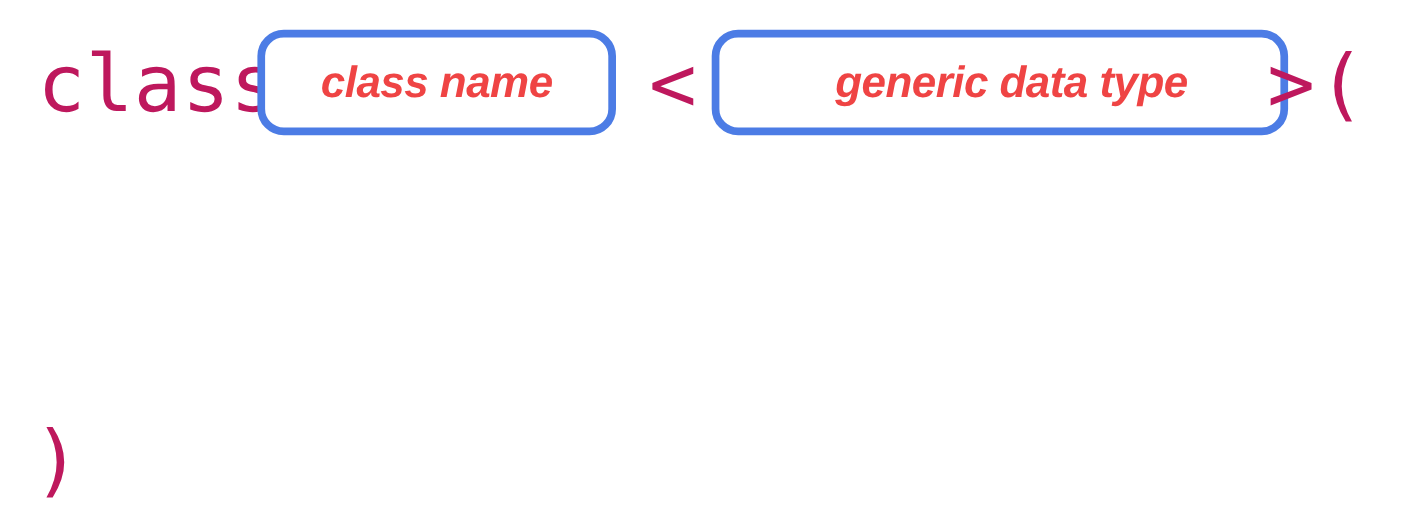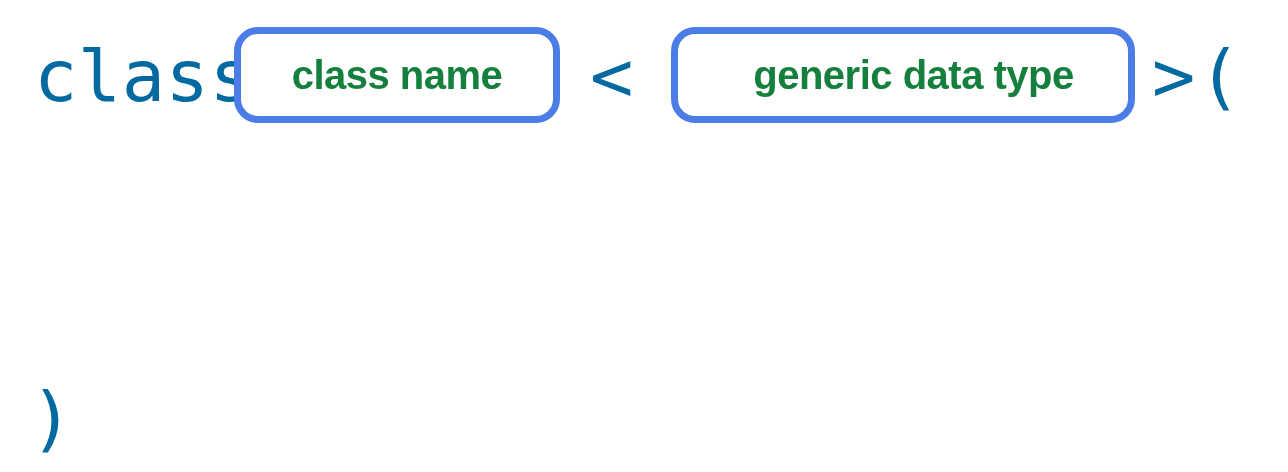--- a/index.html
+++ b/index.html
@@ -19,21 +19,21 @@
     width: 1288px;
     height: 472px;
     background: #ffffff;
   }
 
   
   .code-tok {
     position: absolute;
     font-family: "DejaVu Sans Mono", "Liberation Mono", monospace;
     font-weight: 400;
-    color: #0369a1;
+    color: #be185d;
     white-space: pre;
     line-height: 1;
     letter-spacing: 0.5px;
   }
 
   #tok-class {
     left: 34px;
     top: 40px;
     font-size: 72px;
   }
@@ -65,38 +65,39 @@
     border: 7px solid #4c7ce5;
     border-radius: 24px;
     background: #ffffff;
     display: flex;
     align-items: center;
     justify-content: center;
   }
   .slot-label {
     font-family: "Liberation Sans", sans-serif;
     font-weight: 700;
-    color: #15803d;
+    color: #ef4444;
     white-space: nowrap;
     line-height: 1;
     letter-spacing: -0.5px;
+    font-style: italic;
   }
 
   #box-class-name {
     left: 234px;
     top: 27px;
     width: 326px;
     height: 96px;
   }
   #box-class-name .slot-label { font-size: 40px; }
 
   #box-generic-type {
-    left: 671px;
+    left: 647px;
     top: 27px;
-    width: 464px;
+    width: 524px;
     height: 96px;
     padding-left: 21px;
   }
   #box-generic-type .slot-label { font-size: 40px; }
 
   #box-properties {
     left: 188px;
     top: 151px;
     width: 423px;
     height: 198px;

